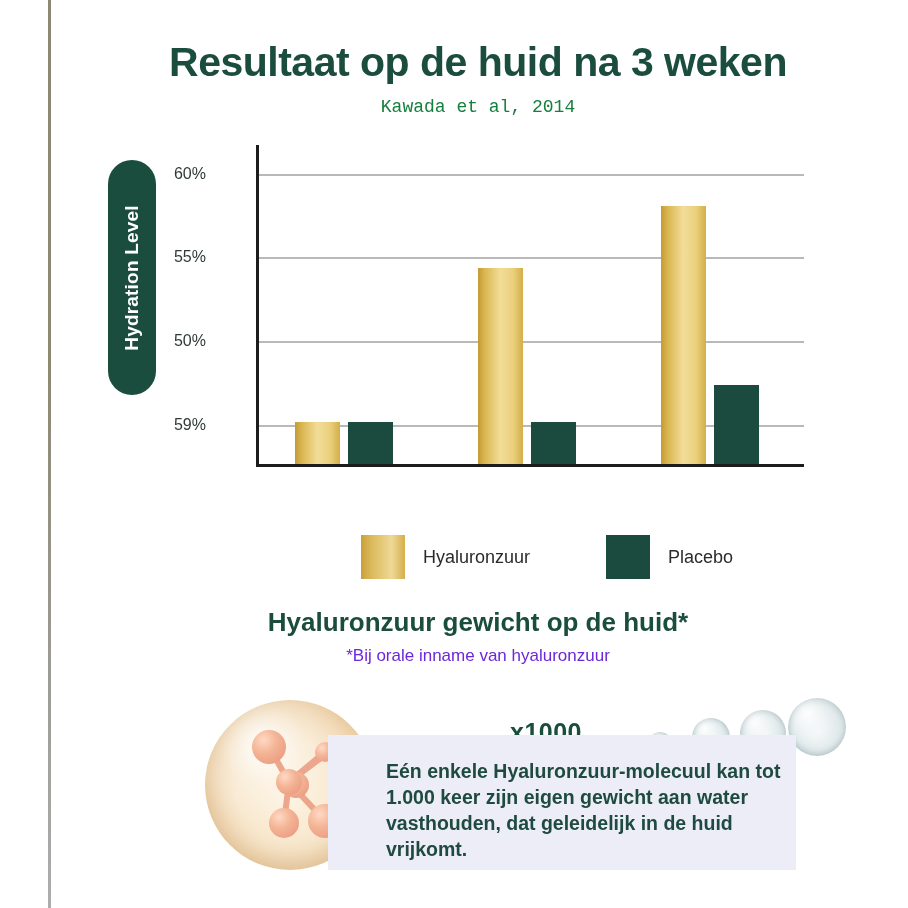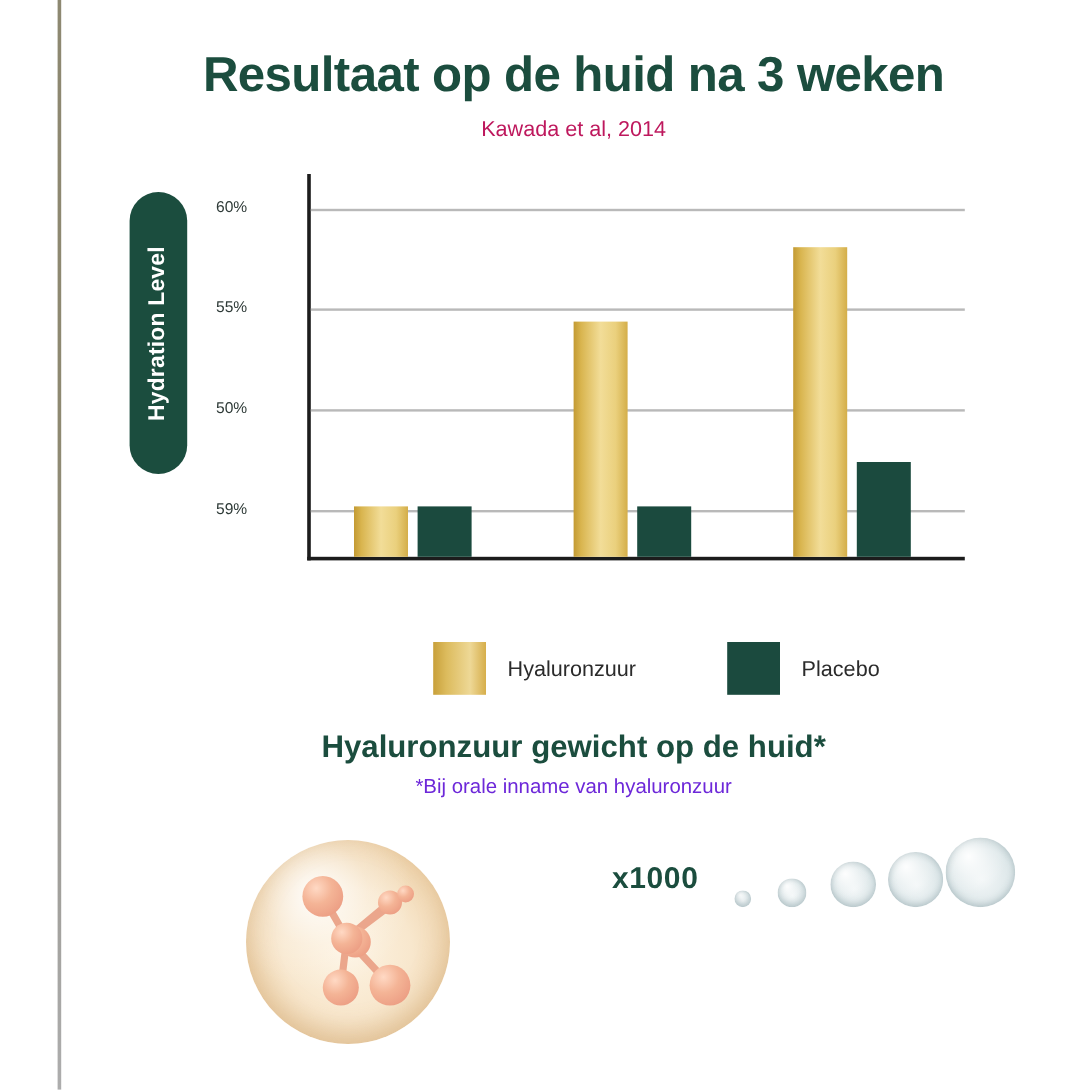--- a/index.html
+++ b/index.html
@@ -18,43 +18,43 @@
 
   
   .title{
     position:absolute;left:78px;top:40px;width:800px;
     text-align:center;color:#1b4d3e;
     font-size:41px;font-weight:bold;letter-spacing:-0.5px;
     line-height:1.1;
   }
   .subtitle{
     position:absolute;left:78px;top:97px;width:800px;
-    text-align:center;color:#be185d;
-    font-size:18px;font-weight:normal;
+    text-align:center;color:#15803d;
+    font-size:18px;font-weight:normal;font-family:Liberation Mono, monospace;
   }
 
   
   .ylabel-pill{
     position:absolute;left:108px;top:160px;width:48px;height:235px;
     background:#1b4d3e;border-radius:26px;
   }
   .ylabel-pill span{
     position:absolute;left:50%;top:50%;
     transform:translate(-50%,-50%) rotate(-90deg);
     white-space:nowrap;color:#ffffff;
     font-size:19px;font-weight:bold;letter-spacing:0.2px;
   }
 
   
   .chart{
     position:absolute;left:196px;top:140px;width:620px;height:345px;
   }
   .ytick{
     position:absolute;right:610px;width:90px;text-align:right;
-    color:#2f3b38;font-size:13px;transform:translateY(-9px);
+    color:#2f3b38;font-size:16px;transform:translateY(-9px);
     white-space:nowrap;
   }
   .plot{
     position:absolute;left:60px;top:5px;width:548px;height:322px;
     border-left:3px solid #1c1c1c;border-bottom:3px solid #1c1c1c;
     box-sizing:border-box;
   }
   .gridline{
     position:absolute;left:0;right:0;height:2px;background:#b9b9b9;
   }
@@ -216,14 +216,17 @@
 
   <div class="x1000">x1000</div>
   <div class="droplets" id="droplets">
       <div class="drop" style="left: 0px; width: 14px; height: 14px;"></div>
       <div class="drop" style="left: 36px; width: 24px; height: 24px;"></div>
       <div class="drop" style="left: 80px; width: 38px; height: 38px;"></div>
       <div class="drop" style="left: 128px; width: 46px; height: 46px;"></div>
       <div class="drop" style="left: 176px; width: 58px; height: 58px;"></div>
     </div>
 
+  <div class="infobox">
+    <p>Eén enkele Hyaluronzuur-molecuul kan tot 1.000 keer zijn eigen gewicht aan water vasthouden, dat geleidelijk in de huid vrijkomt.</p>
+  </div>
 
 </div>
 
 </body></html>

